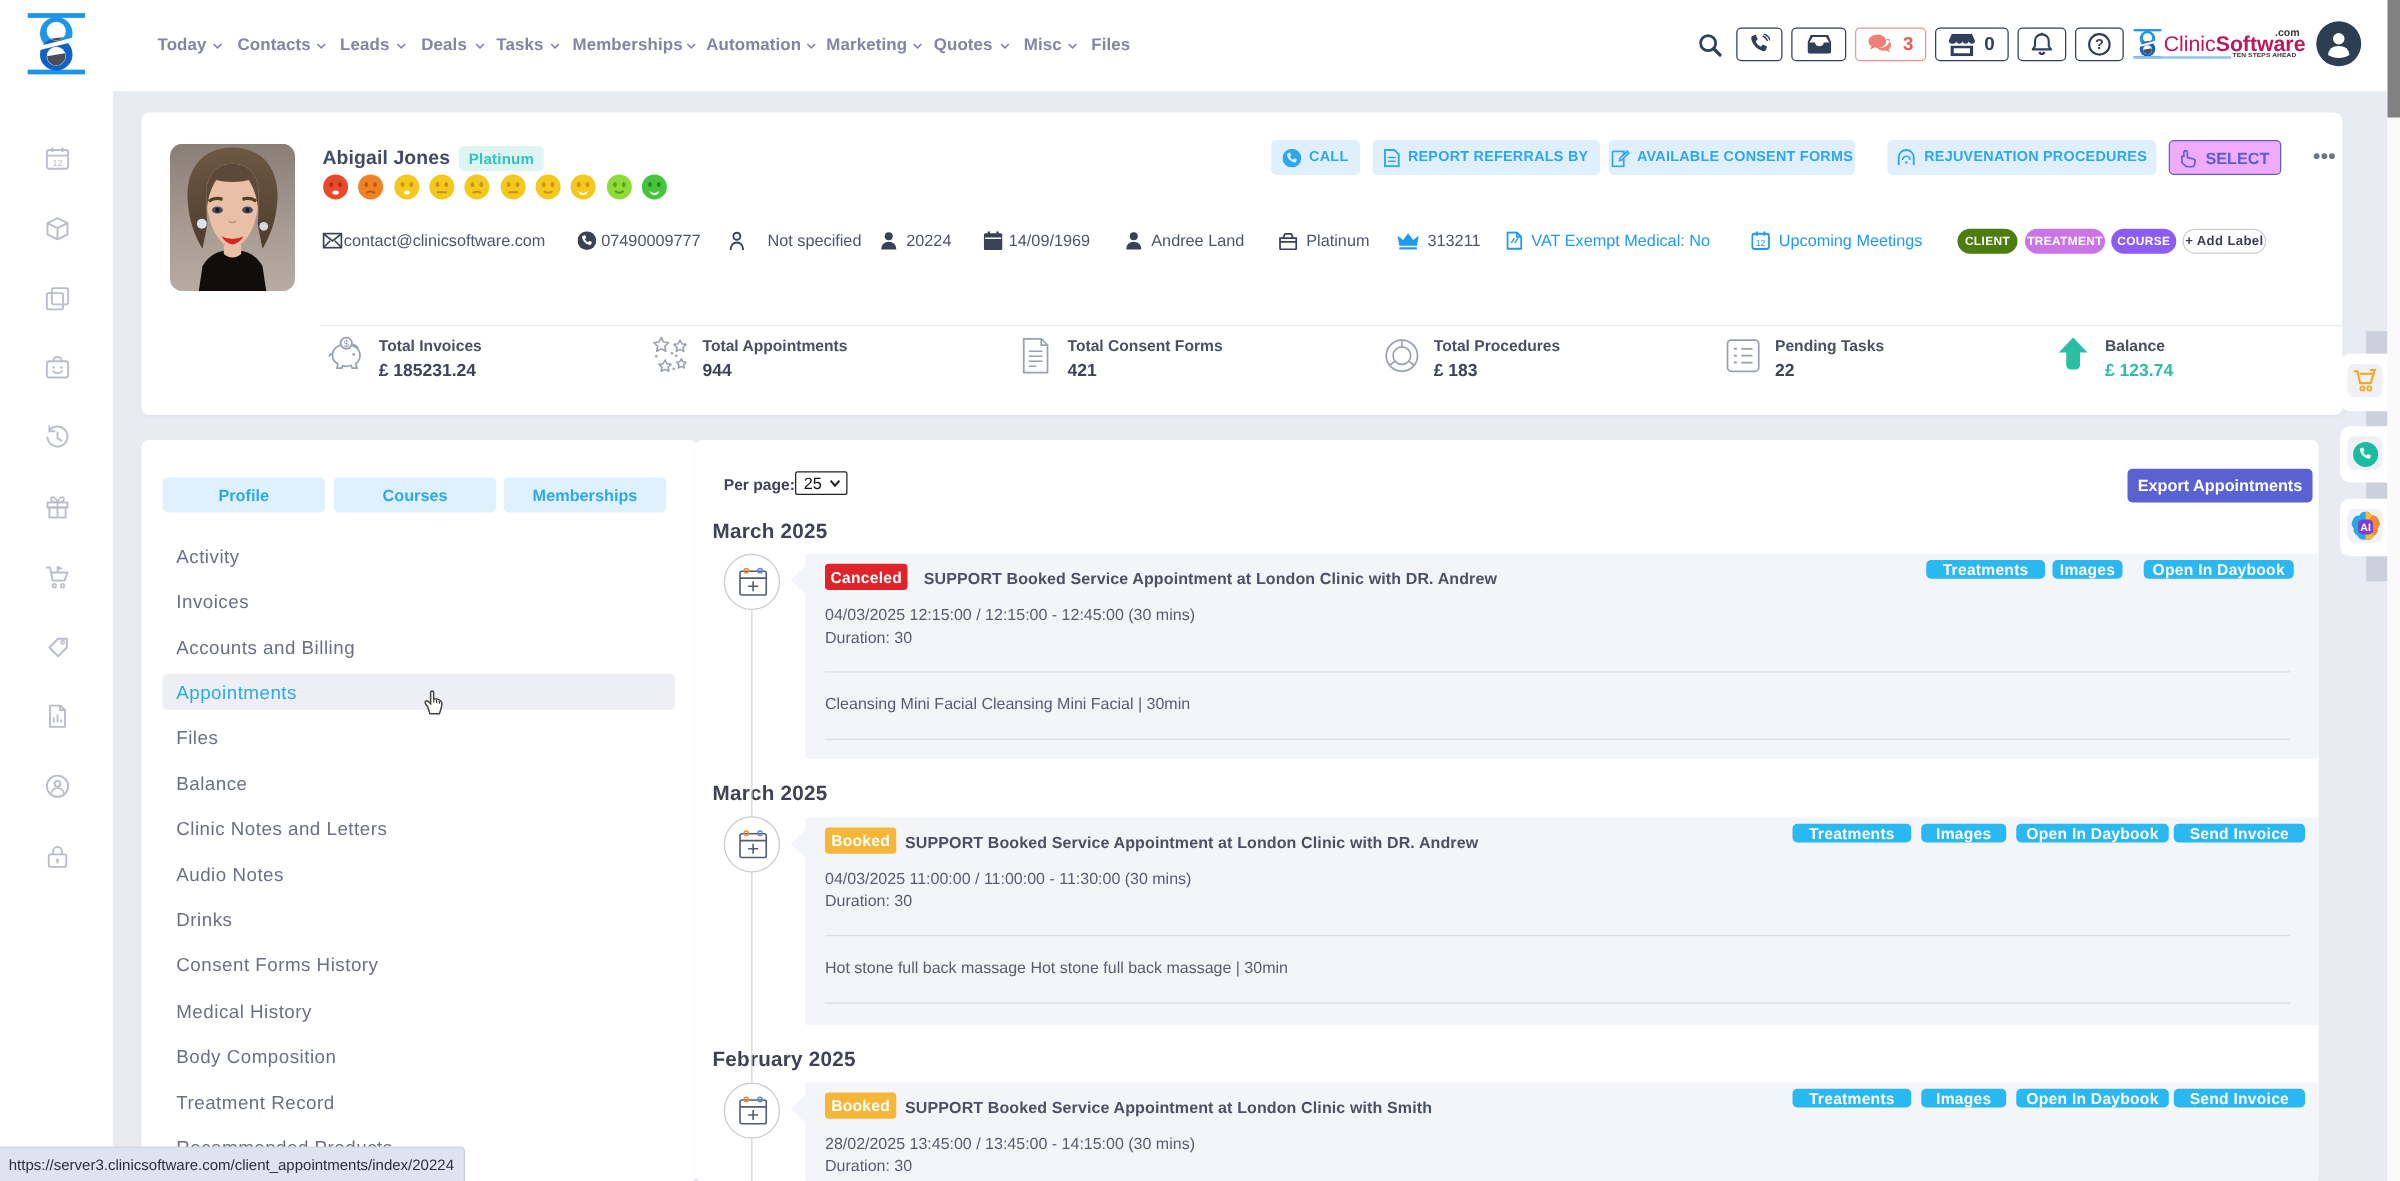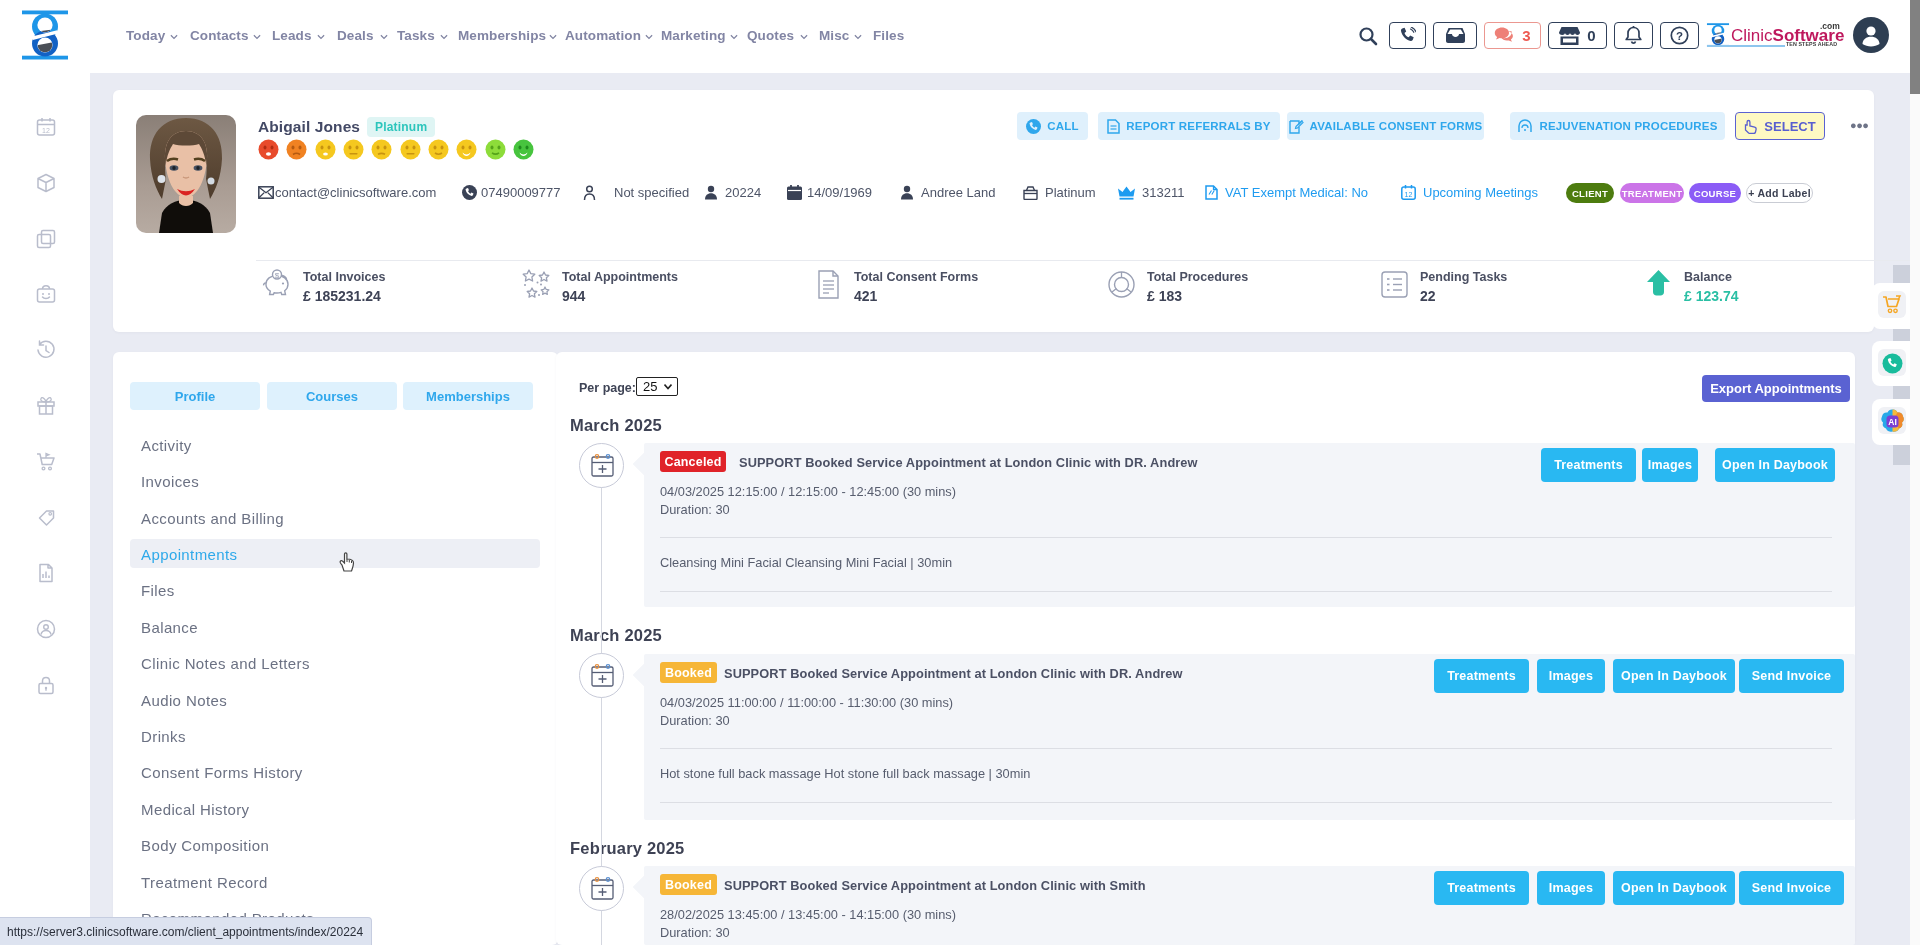--- a/index.html
+++ b/index.html
@@ -56,21 +56,21 @@
 
 .mhead { position:absolute; left:14px; font-size:16.5px; font-weight:700; color:#3e4254; letter-spacing:.2px; }
 .tcirc { position:absolute; left:23px; width:45px; height:45px; border:1px solid #c7cad8; border-radius:50%; background:#fff; z-index:3; }
 .tline { position:absolute; left:45px; width:1px; background:#d4d7e0; z-index:2; }
 .apt { position:absolute; left:88px; width:1211px; background:#f3f5f9; border-radius:2px; }
 .apt .notch { position:absolute; left:-8px; top:13px; width:16px; height:16px; background:#f3f5f9; transform:rotate(45deg); }
 .bdg { position:absolute; left:16px; top:8px; height:21px; border-radius:3px; color:#fff; font-weight:700; font-size:12.5px; display:flex; align-items:center; justify-content:center; letter-spacing:.2px; }
 .bdg.red { background:#e02329; width:66px; }
 .bdg.yel { background:#f6b637; width:57px; }
 .apt .ttl { position:absolute; top:12px; font-size:12.8px; color:#4b5064; font-weight:700; letter-spacing:.1px; white-space:nowrap; }
-.bbtn { position:absolute; top:5px; height:34px; background:#29b8f2; border-radius:4px; color:#fff; font-weight:700; font-size:12.5px; display:flex; align-items:center; justify-content:center; letter-spacing:.2px; }
+.bbtn { position:absolute; top:5px; height:15px; background:#29b8f2; border-radius:4px; color:#fff; font-weight:700; font-size:12.5px; display:flex; align-items:center; justify-content:center; letter-spacing:.2px; }
 .apt .dt1 { position:absolute; left:16px; top:41px; font-size:12.8px; color:#575d6e; font-weight:400; }
 .apt .dt2 { position:absolute; left:16px; top:59px; font-size:12.8px; color:#575d6e; font-weight:400; }
 .apt .hr1 { position:absolute; left:16px; right:23px; top:94px; height:1px; background:#dcdee4; }
 .apt .svc { position:absolute; left:16px; top:112px; font-size:12.8px; color:#575d6e; font-weight:400; }
 .apt .hr2 { position:absolute; left:16px; right:23px; top:148px; height:1px; background:#dcdee4; }
 
 
 .fcard { position:absolute; background:#fff; border-radius:8px 0 0 8px; width:45px; z-index:25; }
 .fsq { position:absolute; left:6px; top:8px; width:28px; height:27px; background:#f0f1f5; border-radius:6px; }
 
@@ -482,21 +482,21 @@
     AVAILABLE CONSENT FORMS
   </div>
   <div class="hbtn" style="left:1397px;width:215px">
     <svg width="16" height="14" viewBox="0 0 16 14">
         <path d="M2 13 V7 a6 6 0 0 1 12 0 v6" fill="none" stroke="#2fa7ec" stroke-width="1.5"></path>
         <path d="M5 9 a3 3 0 0 1 6 0" fill="none" stroke="#2fa7ec" stroke-width="1.3"></path>
         <circle cx="8" cy="11" r="1" fill="#2fa7ec"></circle>
       </svg>
     REJUVENATION PROCEDURES
   </div>
-  <div style="position:absolute;left:1622px;top:22px;width:90px;height:28px;border:1.5px solid #5a62d2;border-radius:4px;color:#585fd0;font-weight:700;font-size:13px;display:flex;align-items:center;justify-content:center;gap:7px;background:#fef9c3">
+  <div style="position:absolute;left:1622px;top:22px;width:90px;height:28px;border:1.5px solid #5a62d2;border-radius:4px;color:#585fd0;font-weight:700;font-size:13px;display:flex;align-items:center;justify-content:center;gap:7px;background:#f0abfc">
     <svg width="13" height="15" viewBox="0 0 13 15">
         <path d="M4.5 1.5 c.8 0 1.4 .6 1.4 1.4 V7 l4.8 1.2 c1 .3 1.6 1.1 1.4 2.1 l-.6 2.7 c-.2 .9 -1 1.5 -1.9 1.5 H6 c-.5 0 -1 -.2 -1.4 -.5 L1.5 11 V6 h1.6 V2.9 c0 -.8 .6 -1.4 1.4 -1.4 z" fill="none" stroke="#585fd0" stroke-width="1.3"></path>
       </svg>
     SELECT
   </div>
   <div style="position:absolute;left:1737px;top:29px;font-size:11px;font-weight:700;color:#6e7488;letter-spacing:-.5px">●●●</div>
   <div id="statSep"></div>
   <div class="stat" style="left:148px">
     <svg class="ic" viewBox="0 0 33 33">
         <path d="M5 16 c0 -5 4.5 -8.5 11 -8.5 6 0 11 3.5 11 8.8 0 2.8 -1.3 5 -3.3 6.5 l.8 3.7 h-3.8 l-.7 -2.1 c-1.2 .4 -2.6 .6 -4 .6 -1 0 -2 -.1 -2.9 -.3 l-.7 1.8 H8.6 l.7 -3.5 C7 21.7 5 19.6 5 16.8 z" fill="none" stroke="#9aa0b4" stroke-width="1.4"></path>

